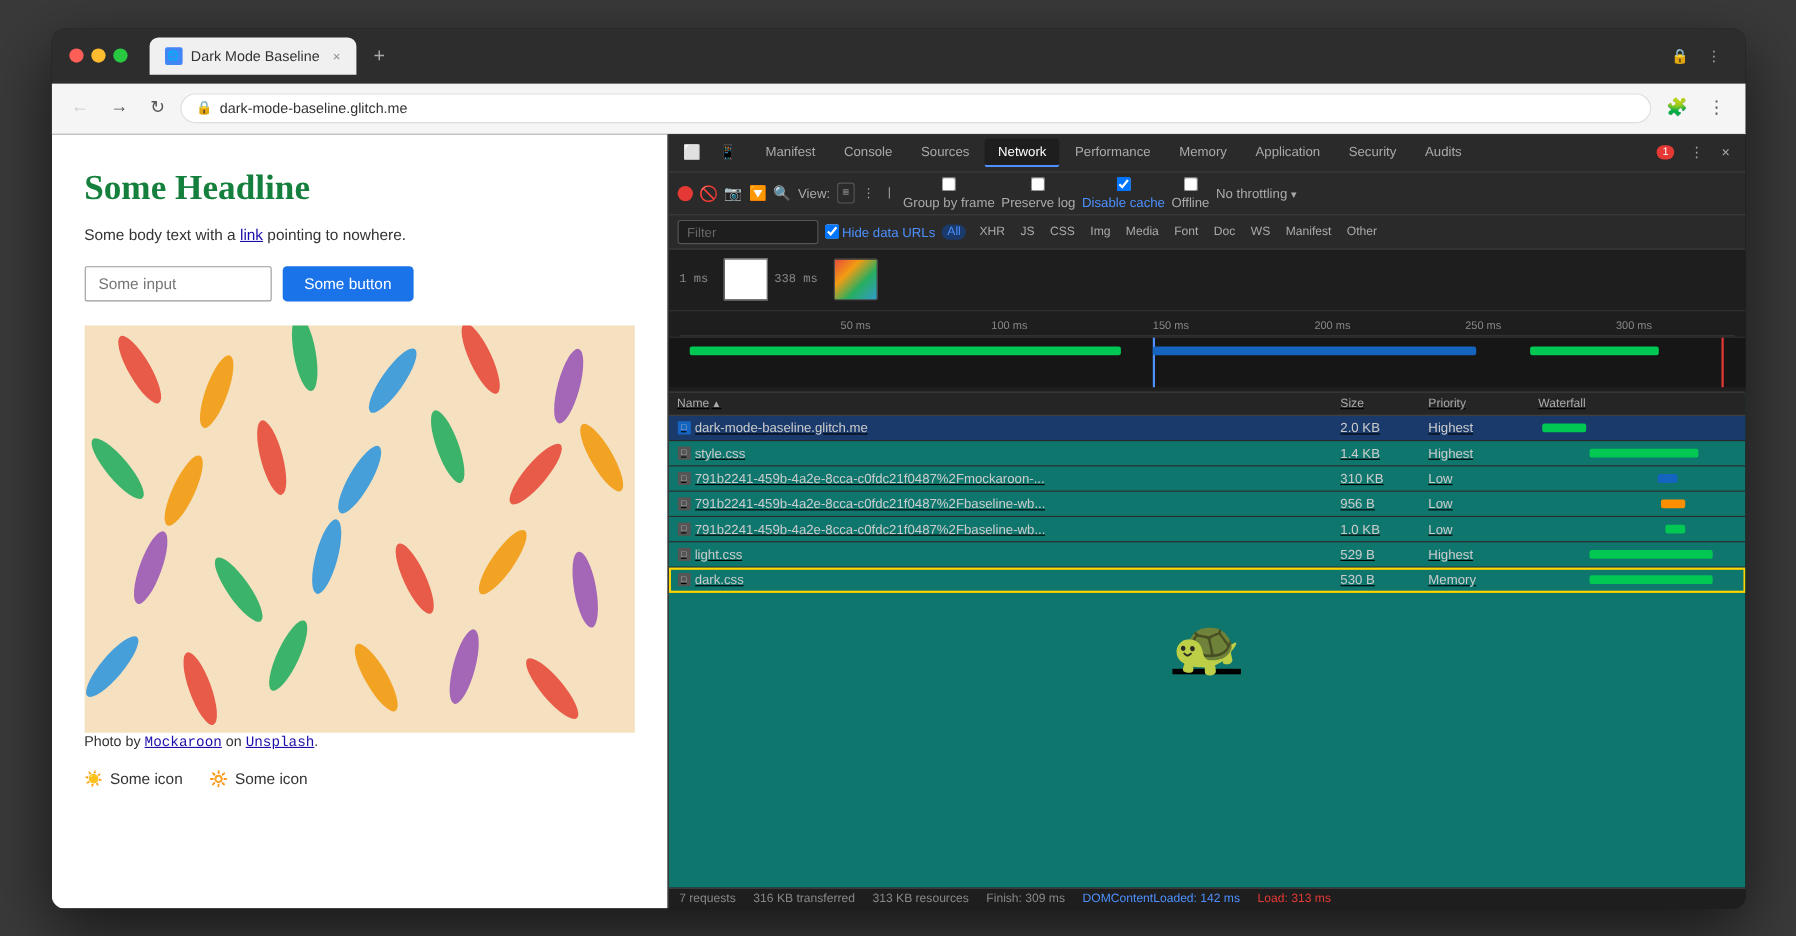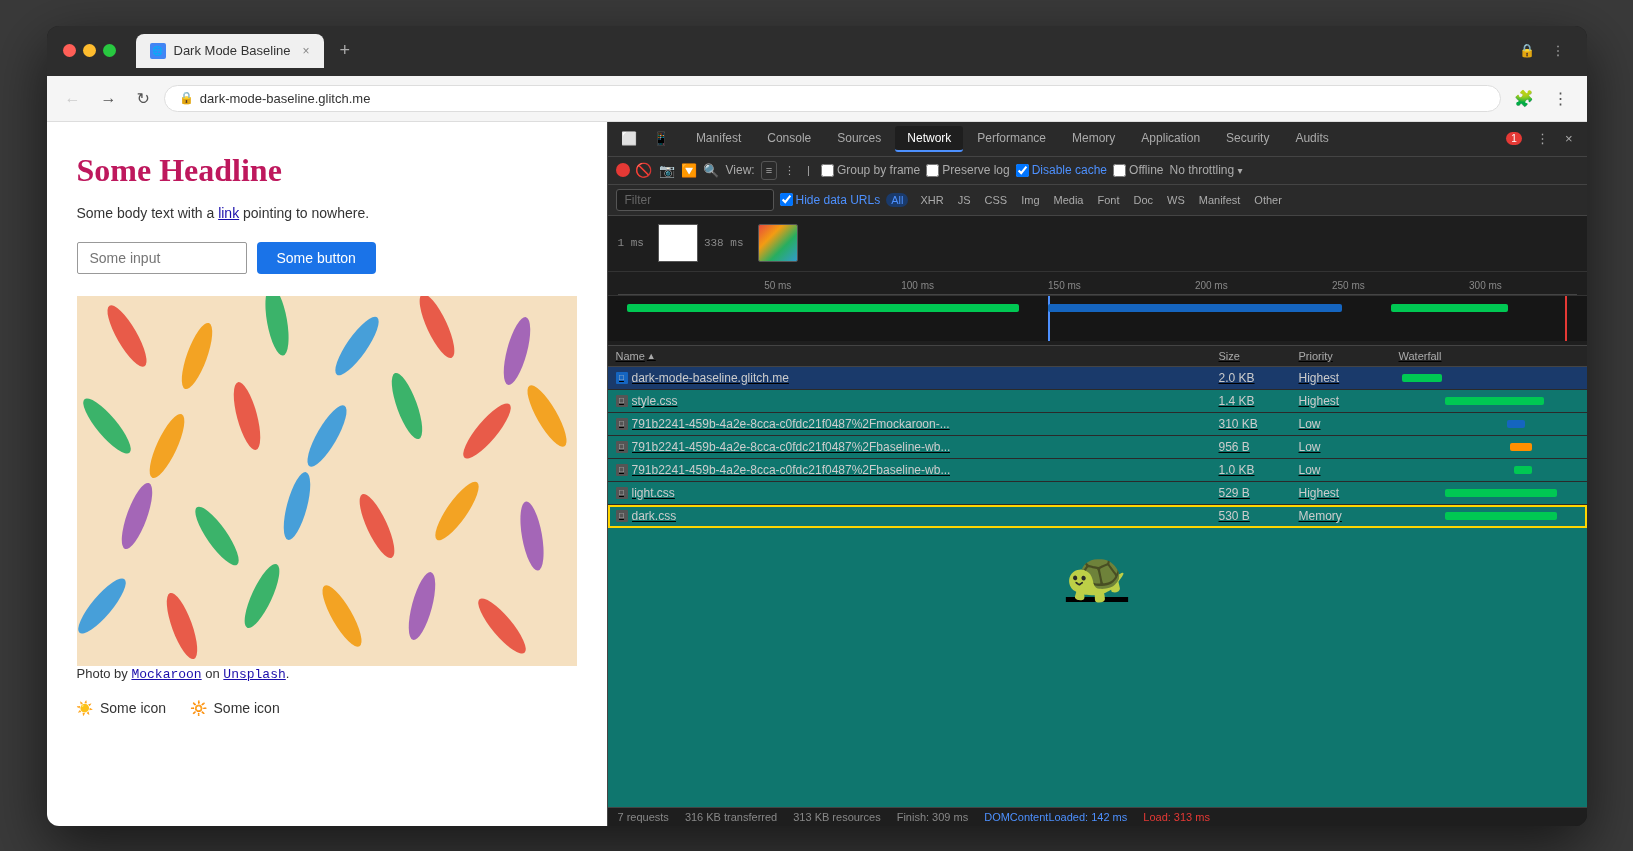--- a/index.html
+++ b/index.html
@@ -130,21 +130,21 @@
     .webpage {
       width: 560px;
       flex-shrink: 0;
       background: white;
       padding: 30px 30px;
       overflow-y: auto;
     }
     .page-headline {
       font-size: 32px;
       font-weight: bold;
-      color: #be185d;
+      color: #15803d;
       margin-bottom: 14px;
       font-family: Georgia, serif;
     }
     .page-body-text {
       font-size: 14px;
       color: #333;
       margin-bottom: 18px;
       line-height: 1.5;
     }
     .page-body-text a {
@@ -290,21 +290,21 @@
     .nt-label { color: #aaa; font-size: 12px; }
     .nt-view-icons { display: flex; gap: 2px; }
     .nt-view-icon { 
       color: #aaa; font-size: 11px; padding: 2px 4px; 
       border-radius: 3px; cursor: pointer; 
       border: 1px solid transparent;
     }
     .nt-view-icon.active { border-color: #555; }
     .nt-checkbox {
       display: flex; align-items: center; gap: 3px;
-      color: #aaa; font-size: 12px;
+      color: #aaa; font-size: 12px; flex-direction: column;
     }
     .nt-checkbox input { cursor: pointer; }
     .nt-checkbox.checked { color: #4d90fe; }
     .nt-throttle { color: #aaa; font-size: 12px; cursor: pointer; }
     .nt-throttle-arr { font-size: 10px; }
     
     .filter-bar {
       background: #2a2a2a;
       border-bottom: 1px solid #444;
       padding: 4px 8px;
@@ -312,21 +312,21 @@
       align-items: center;
       gap: 6px;
       flex-shrink: 0;
     }
     .filter-input {
       background: #1e1e1e;
       border: 1px solid #555;
       color: #ddd;
       padding: 3px 8px;
       font-size: 12px;
-      width: 158px;
+      width: 128px;
       border-radius: 3px;
     }
     .filter-input::placeholder { color: #666; }
     .filter-checkbox {
       display: flex; align-items: center; gap: 3px;
       color: #4d90fe; font-size: 12px;
     }
     .filter-checkbox input { cursor: pointer; }
     .filter-tags-group {
       display: flex; gap: 2px;

